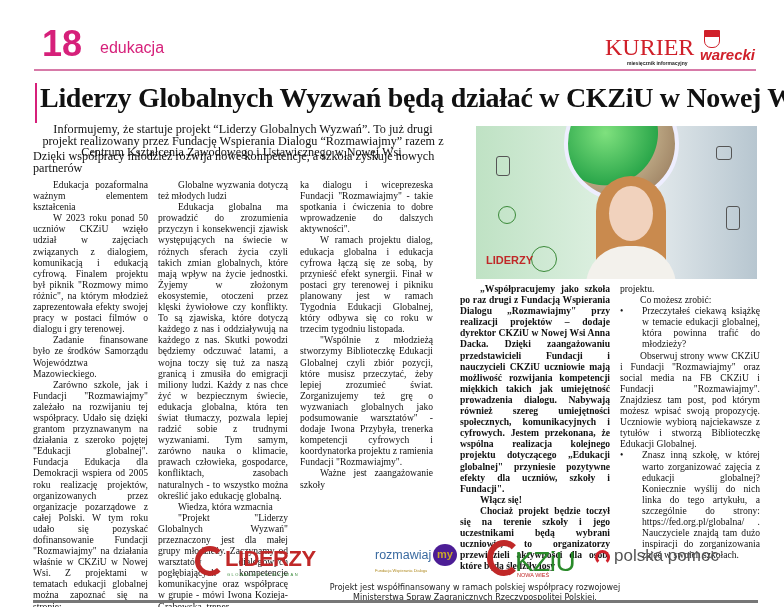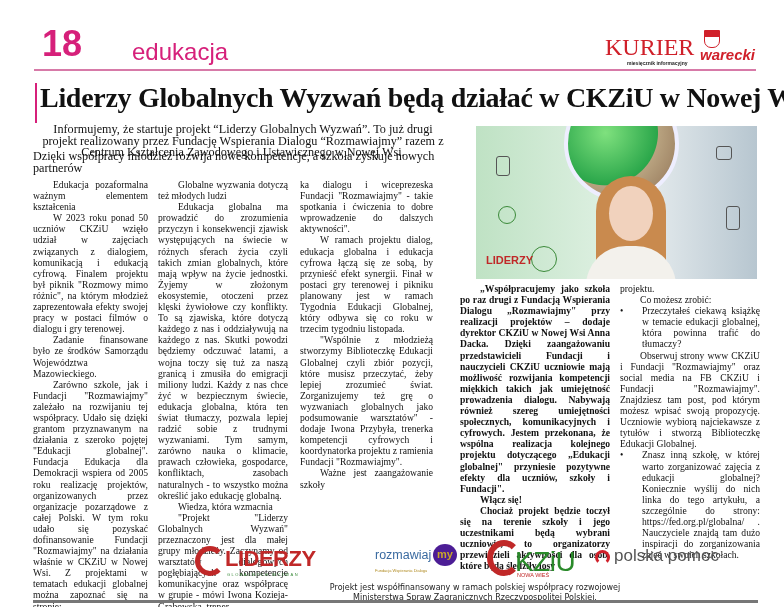--- a/index.html
+++ b/index.html
@@ -1,18 +1,18 @@
 <!DOCTYPE html>
 <html><head>
 <meta charset="utf-8">
 <style>
   * { box-sizing: border-box; margin: 0; padding: 0; }
   body { width: 784px; height: 607px; background: #fff; position: relative; overflow: hidden; font-family: "Liberation Serif", serif; color: #111; }
   .page-num { position: absolute; left: 42px; top: 26px; font-family: "Liberation Sans", sans-serif; font-weight: bold; font-size: 36px; color: #d6207a; line-height: 1; }
-  .section { position: absolute; left: 100px; top: 40px; font-family: "Liberation Sans", sans-serif; font-size: 24px; color: #d6207a; line-height: 1; margin-left: 32px; }
+  .section { position: absolute; left: 100px; top: 40px; font-family: "Liberation Sans", sans-serif; font-size: 16px; color: #d6207a; line-height: 1; }
   .rule-top { position: absolute; left: 34px; top: 69px; width: 722px; height: 2px; background: #d77aa8; }
   .logo { position: absolute; left: 605px; top: 30px; width: 150px; height: 38px; }
   .logo .k { position: absolute; left: 0; top: 4px; font-family: "Liberation Serif", serif; font-weight: normal; font-size: 24px; color: #d0202a; letter-spacing: 0px; }
   .logo .w { position: absolute; left: 95px; top: 16px; font-family: "Liberation Sans", sans-serif; font-style: italic; font-weight: bold; font-size: 15px; color: #d0202a; }
   .logo .sub { position: absolute; left: 22px; top: 30px; font-size: 5px; font-weight: bold; color: #222; font-family: "Liberation Sans", sans-serif; }
   .logo .crest { position: absolute; left: 99px; top: 0px; width: 16px; height: 18px; border: 1.5px solid #d0202a; border-radius: 0 0 7px 7px; background: linear-gradient(#d0202a 0 40%, #fff 40%); }
   .title-bar { position: absolute; left: 35px; top: 83px; width: 2px; height: 40px; background: #d6207a; }
   .title { position: absolute; left: 40px; top: 82px; font-family: "Liberation Serif", serif; font-weight: bold; font-size: 28px; color: #111; white-space: nowrap; letter-spacing: -0.3px; }
   .lead { position: absolute; left: 38px; top: 124px; width: 410px; font-size: 12.2px; line-height: 11.6px; color: #111; text-align: center; }
   .lead2 { position: absolute; left: 33px; top: 151px; width: 415px; font-size: 12.2px; line-height: 11.6px; color: #111; }
@@ -116,21 +116,21 @@
   <p>„Współpracujemy jako szkoła po raz drugi z Fundacją Wspierania Dialogu „Rozmawiajmy" przy realizacji projektów – dodaje dyrektor CKZiU w Nowej Wsi Anna Dacka. Dzięki zaangażowaniu przedstawicieli Fundacji i nauczycieli CKZiU uczniowie mają możliwość rozwijania kompetencji miękkich takich jak umiejętność prowadzenia dialogu. Nabywają również szereg umiejętności społecznych, komunikacyjnych i cyfrowych. Jestem przekonana, że wspólna realizacja kolejnego projektu dotyczącego „Edukacji globalnej" przyniesie pozytywne efekty dla uczniów, szkoły i Fundacji".</p>
   <p>Włącz się!</p>
   <p>Chociaż projekt będzie toczył się na terenie szkoły i jego uczestnikami będą wybrani uczniowie, to organizatorzy przewidzieli aktywności dla osób, które będą śledziły losy</p>
 </div>
 
 <div class="col c5">
   <p class="noind">projektu.</p>
   <p>Co możesz zrobić:</p>
   <div class="bullet">
     <span class="b">•</span>
-    <span>Przeczytałeś ciekawą książkę w temacie edukacji globalnej, która powinna trafić do tłumaczy?</span>
+    <span>Przeczytałeś ciekawą książkę w temacie edukacji globalnej, która powinna trafić do młodzieży?</span>
   </div>
   <p>Obserwuj strony www CKZiU i Fundacji "Rozmawiajmy" oraz social media na FB CKZiU i Fundacji "Rozmawiajmy". Znajdziesz tam post, pod którym możesz wpisać swoją propozycję. Uczniowie wybiorą najciekawsze z tytułów i stworzą Biblioteczkę Edukacji Globalnej.</p>
   <div class="bullet">
     <span class="b">•</span>
     <span>Znasz inną szkołę, w której warto zorganizować zajęcia z edukacji globalnej? Koniecznie wyślij do nich linka do tego artykułu, a szczególnie do strony: https://fed.org.pl/globalna/ . Nauczyciele znajdą tam dużo inspiracji do zorganizowania zajęć w swoich szkołach.</span>
   </div>
   <p class="sig">CKZiU w Nowej Wsi</p>
 </div>
 
 <div class="sponsors">

